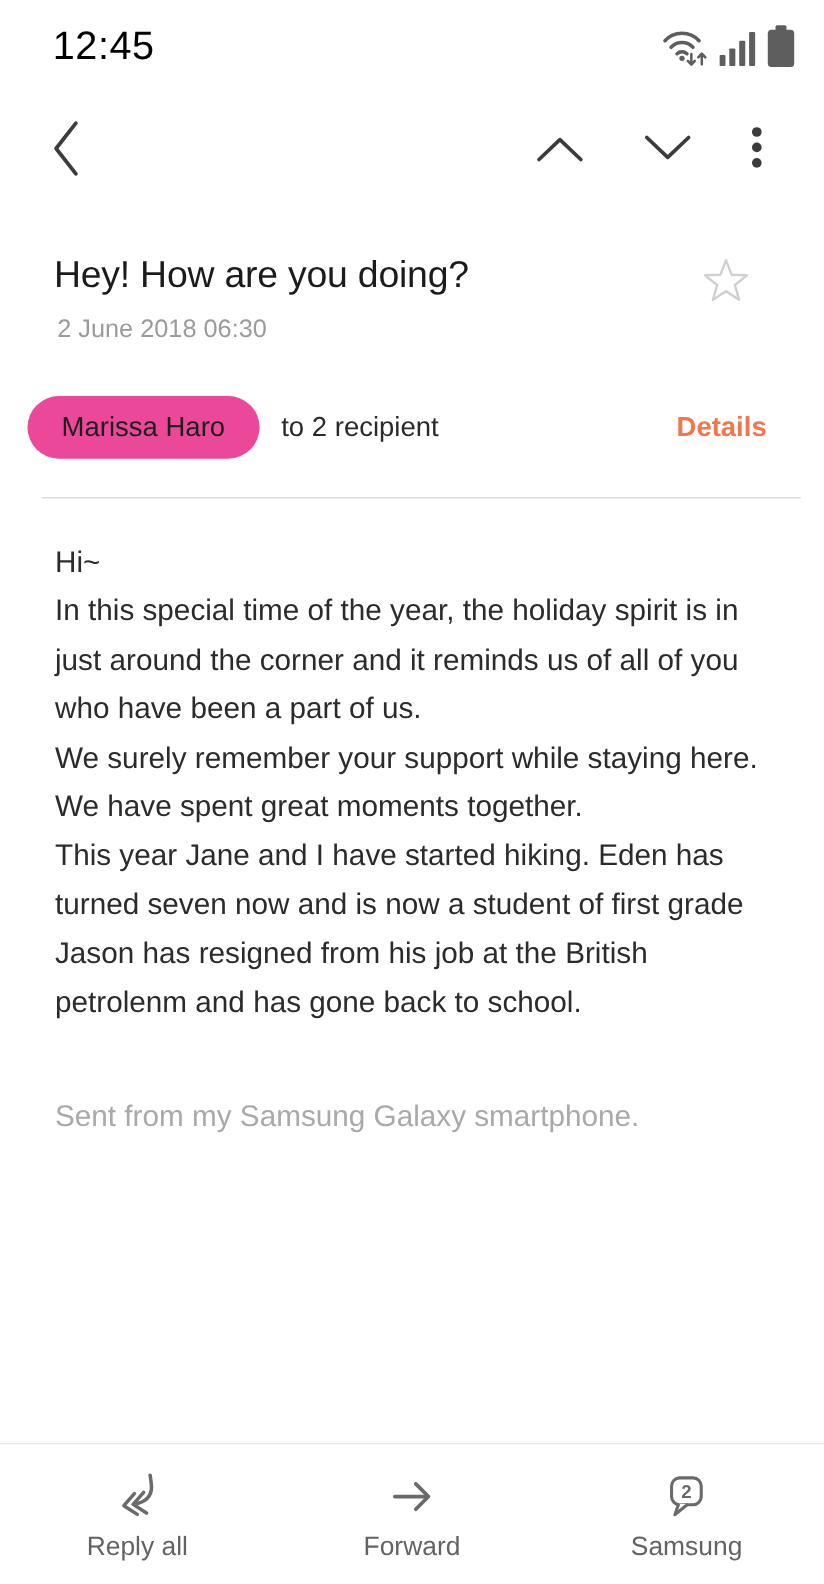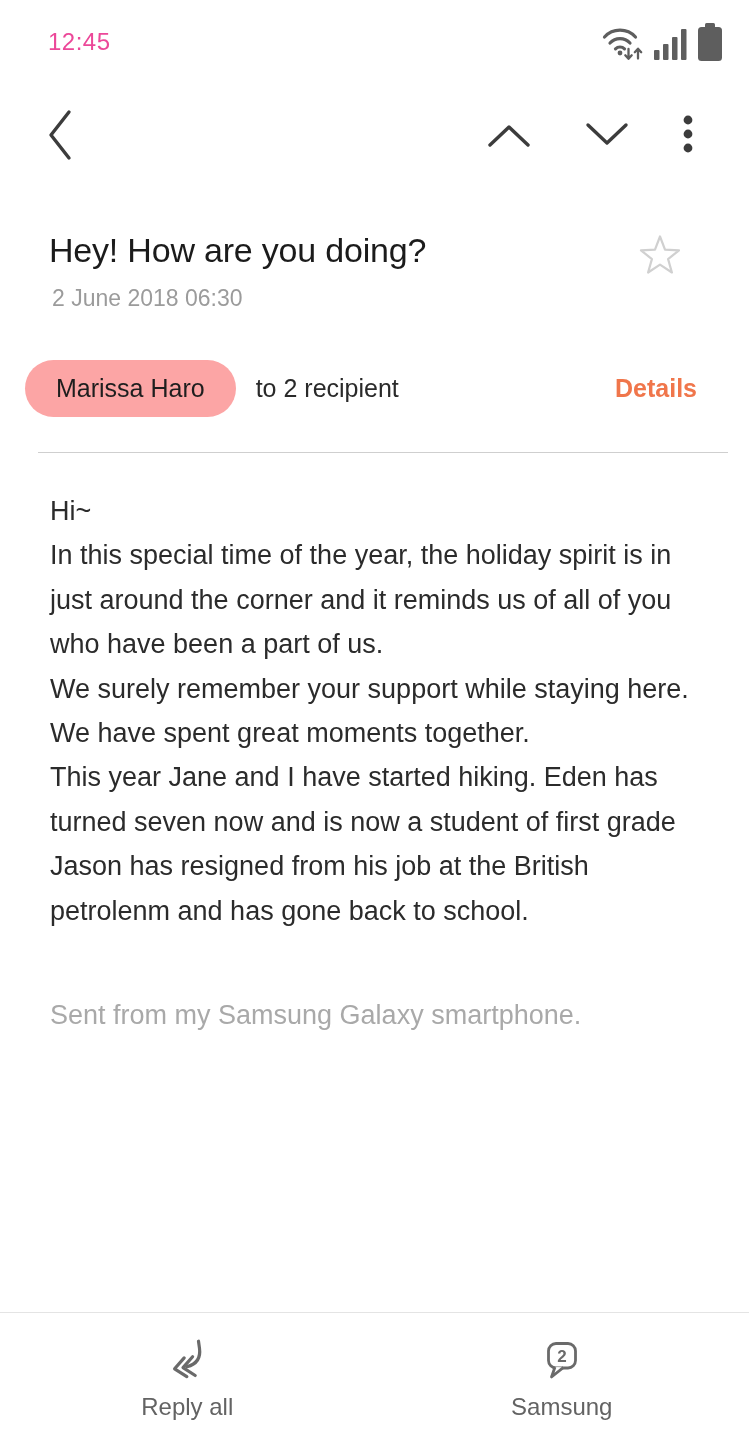--- a/index.html
+++ b/index.html
@@ -13,21 +13,21 @@
   }
 
   
   .status-bar {
     height: 70px;
     padding: 14px 26px 0 48px;
     display: flex;
     align-items: center;
     justify-content: space-between;
   }
-  .status-time { font-size: 24px; color: #ec4899; letter-spacing: 0.5px; }
+  .status-time { font-size: 36px; color: #000000; letter-spacing: 0.5px; }
   .status-icons { display: flex; align-items: center; gap: 9px; }
 
   
   .header {
     height: 70px;
     margin-top: 30px;
     padding: 0 56px 0 45px;
     display: flex;
     align-items: center;
   }
@@ -58,21 +58,21 @@
   }
 
   
   .sender-row {
     margin-top: 46px;
     padding: 0 52px 0 25px;
     display: flex;
     align-items: center;
   }
   .sender-chip {
-    background: #fca5a5;
+    background: #ec4899;
     border: none;
     border-radius: 29px;
     height: 57px;
     padding: 0 31px;
     display: flex;
     align-items: center;
     font-size: 25px;
     color: #1e1e1e;
     font-family: "Liberation Sans", sans-serif;
     cursor: pointer;
@@ -243,20 +243,31 @@
         <g transform="rotate(-8 24 24)" stroke="#6a6a6a" fill="none" stroke-width="3.2" stroke-linecap="round" stroke-linejoin="round">
           <path d="M38 7 V14 C38 24 32.5 29.6 23 30.7"></path>
           <path d="M30 21.5 L19 31 L30 40.5"></path>
           <path d="M21.5 21.5 L10.5 31 L21.5 40.5"></path>
         </g>
       </svg>
     </span>
     <span class="toolbar-label">Reply all</span>
   </button>
 
+  <button class="toolbar-item">
+    <span>
+      <svg width="48" height="48" viewBox="0 0 48 48">
+        <g stroke="#6a6a6a" fill="none" stroke-width="3.4" stroke-linecap="round" stroke-linejoin="round">
+          <path d="M8 24.5 H37"></path>
+          <path d="M27 13 L38.5 24.5 L27 36"></path>
+        </g>
+      </svg>
+    </span>
+    <span class="toolbar-label">Forward</span>
+  </button>
 
   <button class="toolbar-item">
     <span>
       <svg width="48" height="48" viewBox="0 0 48 48">
         <rect x="10.5" y="7.5" width="27" height="24.5" rx="7.5" fill="none" stroke="#6a6a6a" stroke-width="2.8"></rect>
         <path d="M17 31 L13.5 41 L25.5 31.3" fill="#ffffff" stroke="#6a6a6a" stroke-width="2.8" stroke-linejoin="round"></path>
         <text x="24" y="25.5" font-size="17" font-weight="600" fill="#6a6a6a" text-anchor="middle" font-family="Liberation Sans, sans-serif">2</text>
       </svg>
     </span>
     <span class="toolbar-label">Samsung</span>

